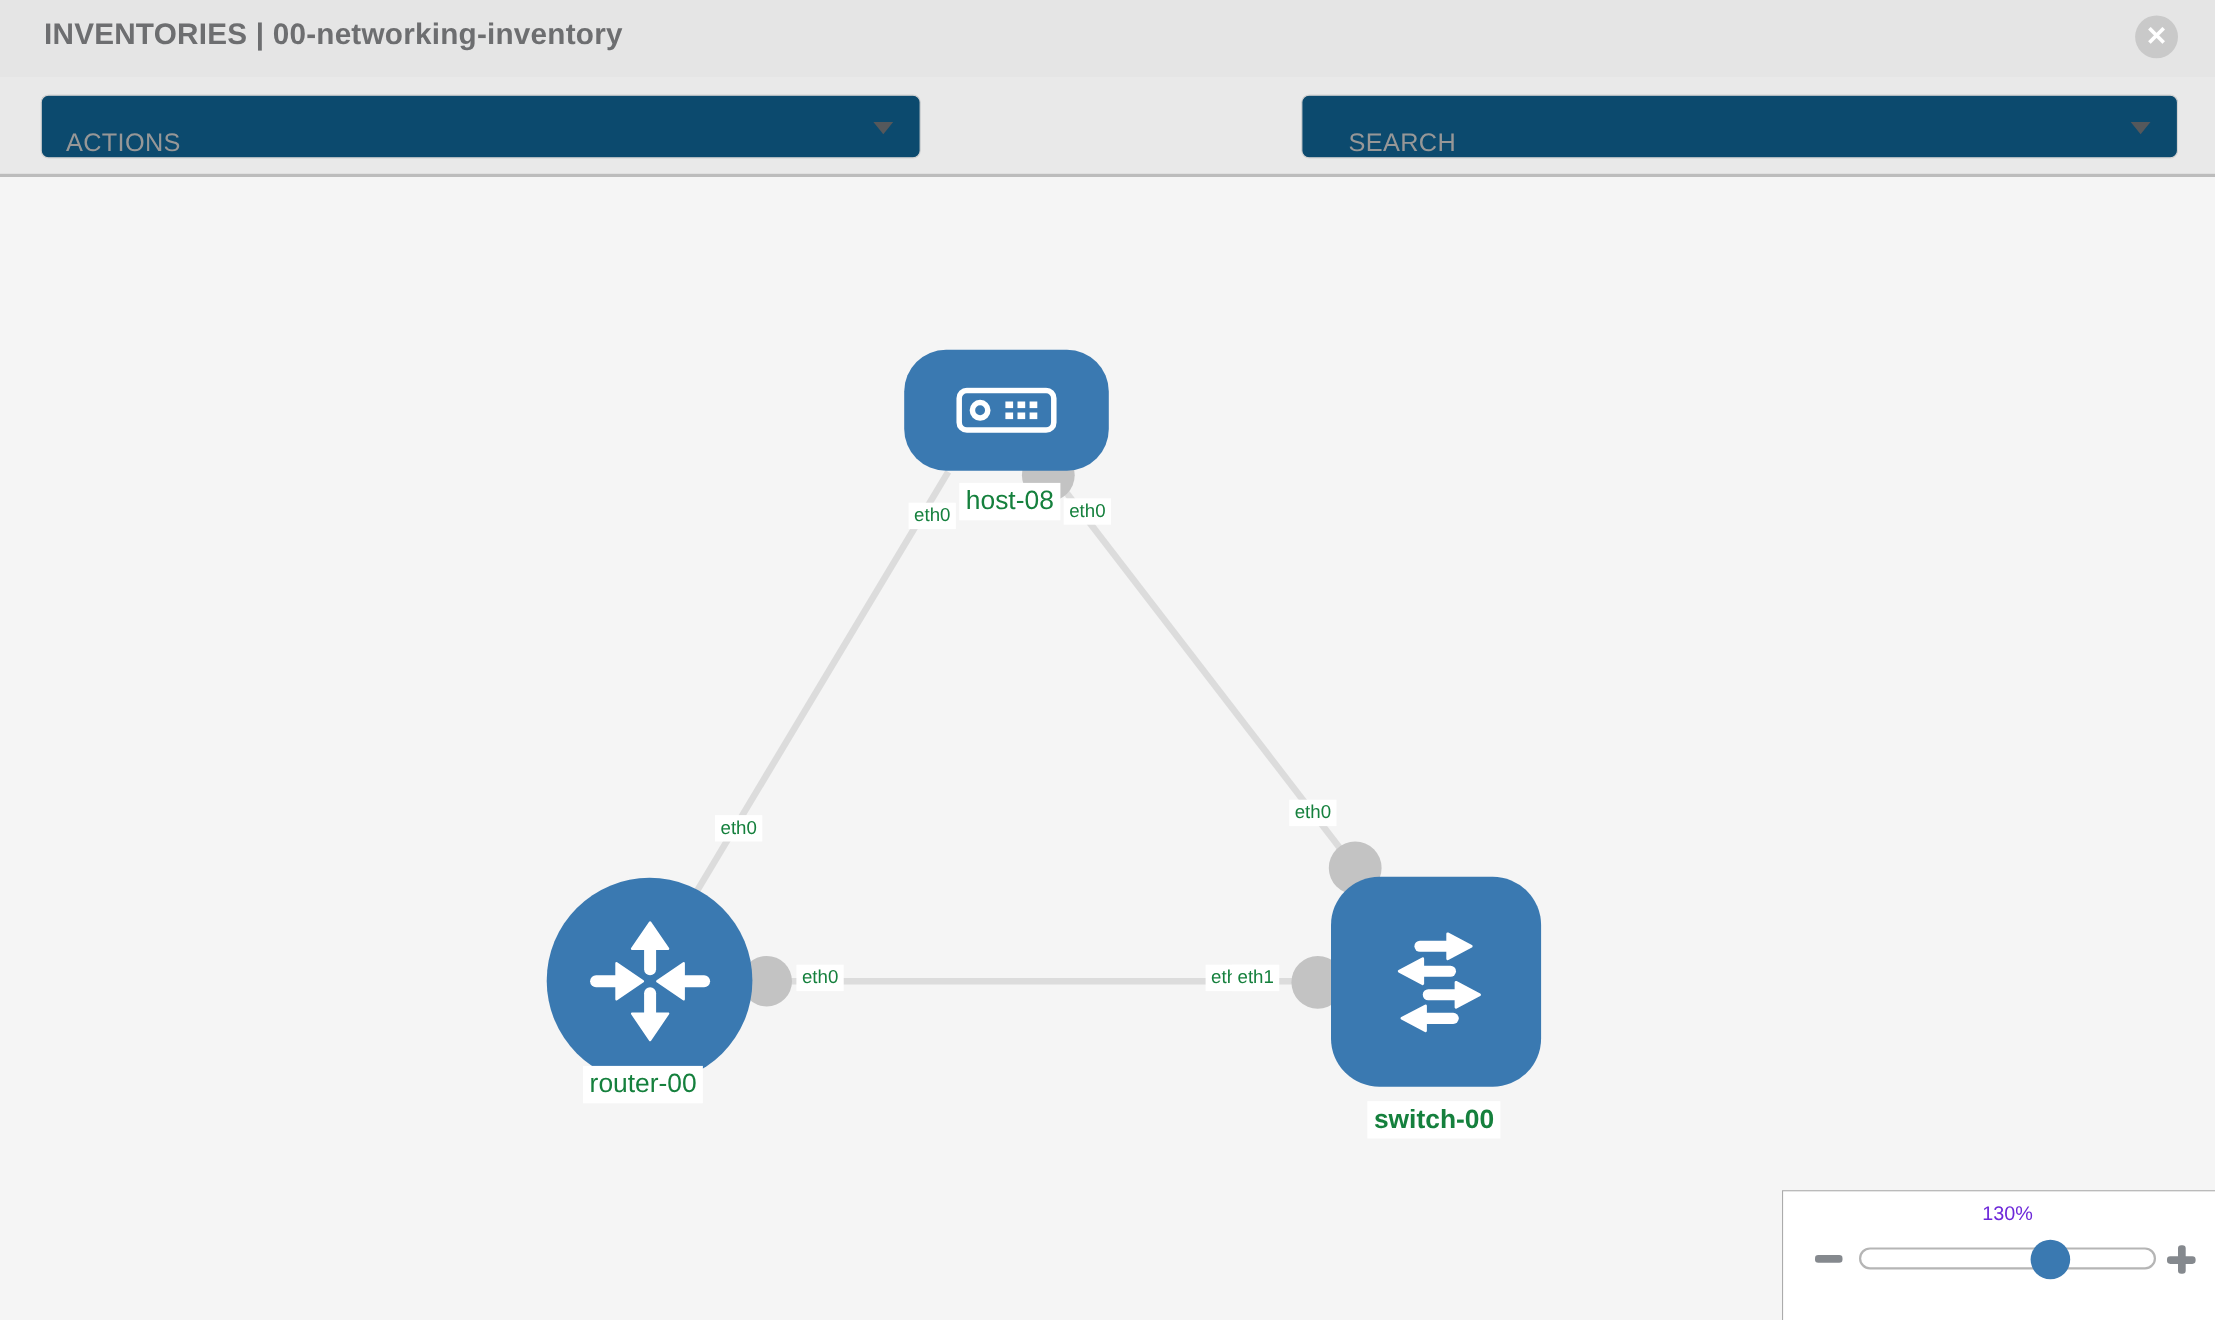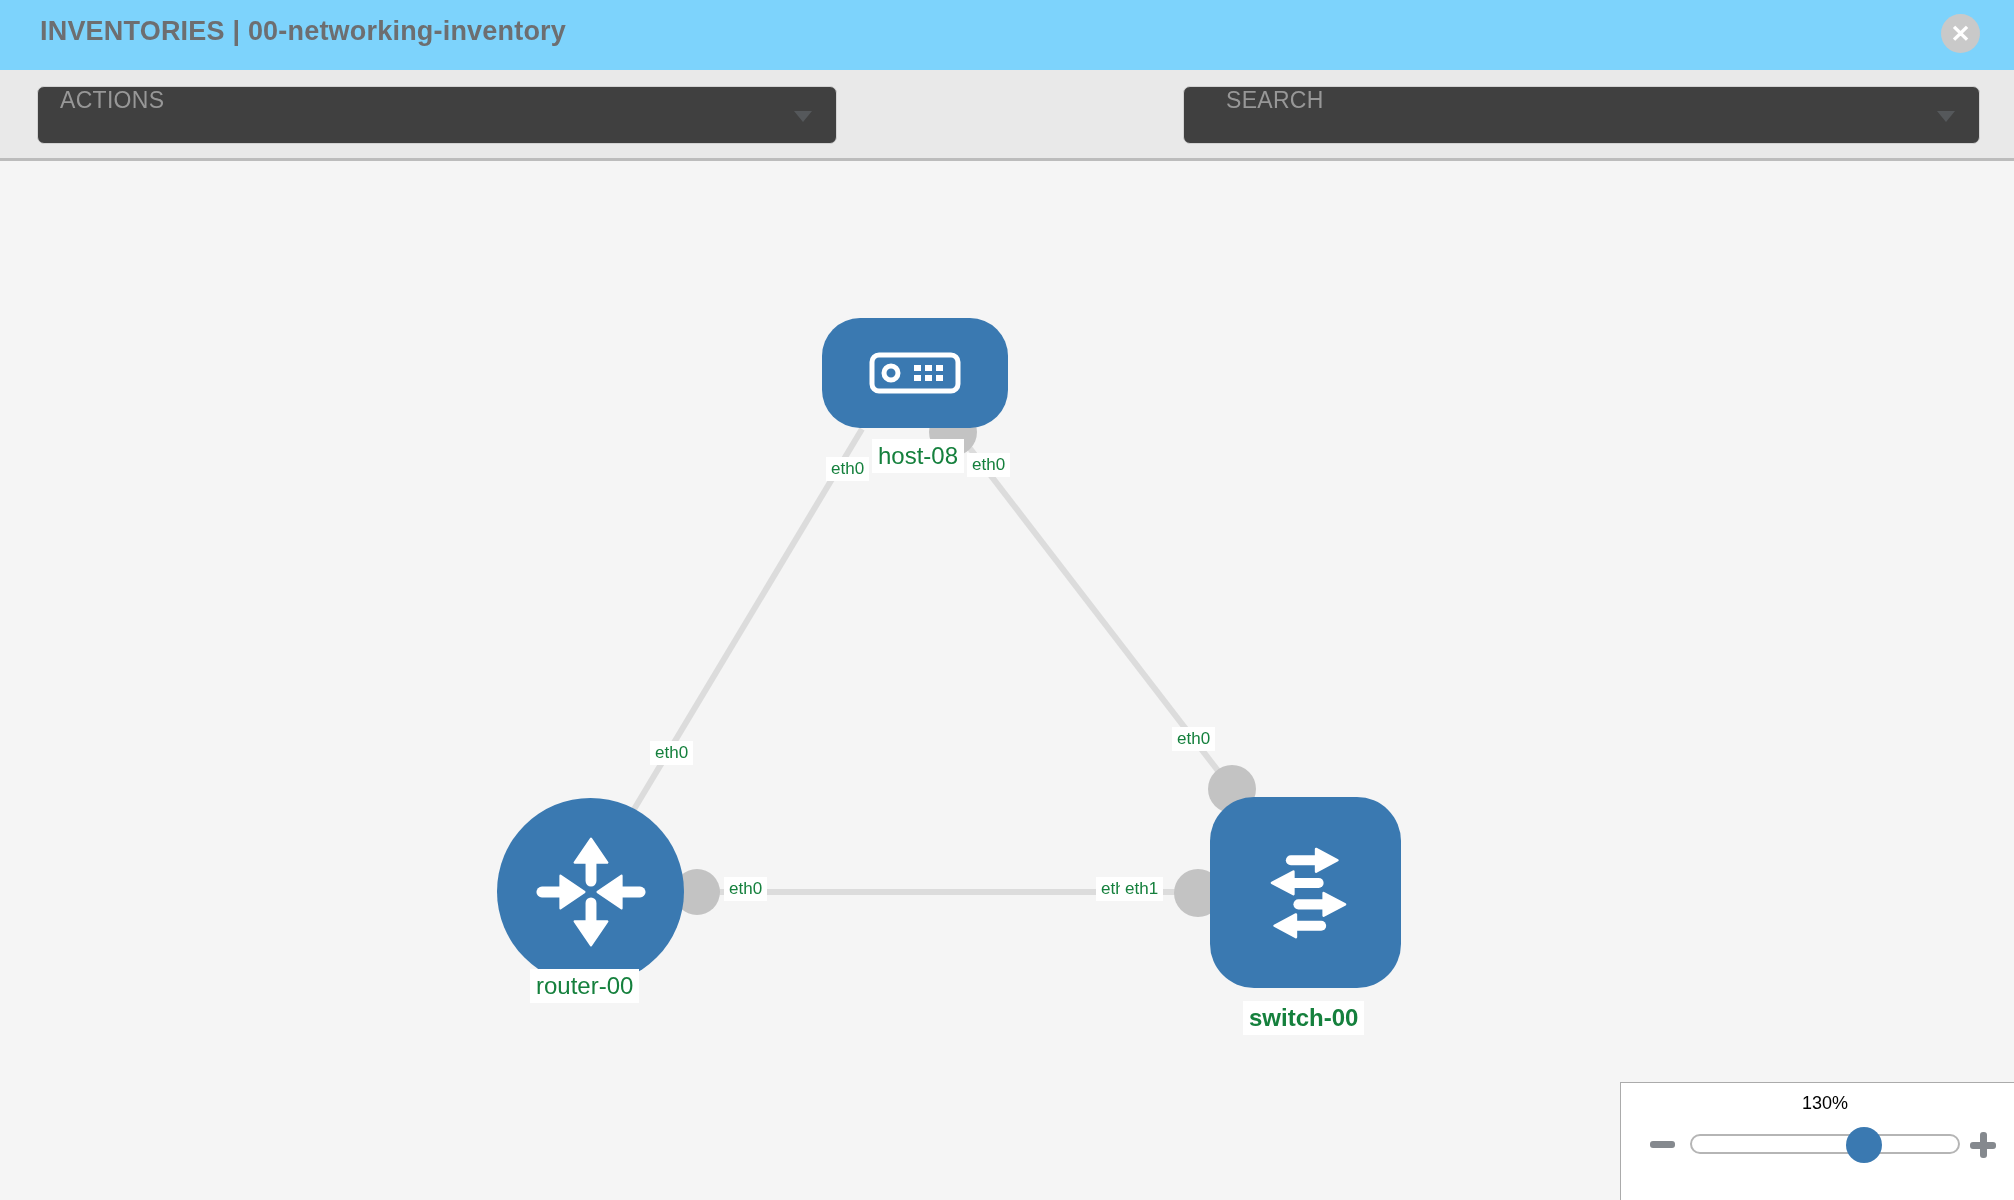--- a/index.html
+++ b/index.html
@@ -2,39 +2,39 @@
 <html><head>
 <meta charset="utf-8">
 <style>
   html,body{margin:0;padding:0;}
   body{
     width:2014px;height:1200px;overflow:hidden;position:relative;
     font-family:"Liberation Sans",sans-serif;background:#ffffff;
   }
   
   .header{
-    position:absolute;left:0;top:0;width:2014px;height:70px;background:#7dd3fc;
+    position:absolute;left:0;top:0;width:2014px;height:70px;background:#e5e5e5;
   }
   .page-title{
     position:absolute;left:40px;top:16px;font-size:27px;font-weight:700;color:#6d6e70;
     letter-spacing:.2px;
   }
   .close-btn{
     position:absolute;left:1941px;top:14px;width:39px;height:39px;border-radius:50%;
     background:#c9c9c9;color:#ffffff;display:flex;align-items:center;justify-content:center;
     font-size:24px;font-weight:700;cursor:pointer;line-height:1;
   }
   
   .toolbar{
     position:absolute;left:0;top:70px;width:2014px;height:88px;background:#e9e9e9;
     border-bottom:3px solid #bcbcbc;
   }
   .select-box{
-    position:absolute;top:16px;height:58px;background:#404040;border:1px solid #d2d2d2;
-    border-radius:7px;display:flex;align-items:flex-start;box-sizing:border-box;cursor:pointer;
+    position:absolute;top:16px;height:58px;background:#0c4a6e;border:1px solid #d2d2d2;
+    border-radius:7px;display:flex;align-items:flex-end;box-sizing:border-box;cursor:pointer;
   }
   .select-box .label{
     margin-left:22px;font-size:23px;color:#979797;letter-spacing:.3px;
   }
   .caret{
     position:absolute;right:24px;top:24px;width:0;height:0;
     border-left:9px solid transparent;border-right:9px solid transparent;
     border-top:11px solid #55585b;
   }
   .tool-icon{
@@ -56,21 +56,21 @@
   }
   .chip.nodename{font-size:24px;padding:3px 6px;}
   .chip.port{font-size:17px;padding:2px 5px;}
   
   .zoom-panel{
     position:absolute;left:1620px;top:921px;width:480px;height:360px;background:#ffffff;
     border:1px solid #ababab;box-sizing:border-box;
   }
   .zoom-pct{
     position:absolute;left:70px;top:10px;width:268px;text-align:center;
-    font-size:18px;color:#000000;
+    font-size:18px;color:#6d28d9;
   }
   .zoom-minus{
     position:absolute;left:29px;top:58px;width:25px;height:7px;border-radius:3px;
     background:#85898e;cursor:pointer;
   }
   .zoom-track{
     position:absolute;left:69px;top:51px;width:270px;height:20px;border:2px solid #b5b5b5;
     border-radius:13px;background:#ffffff;box-sizing:border-box;cursor:pointer;
   }
   .zoom-thumb{

